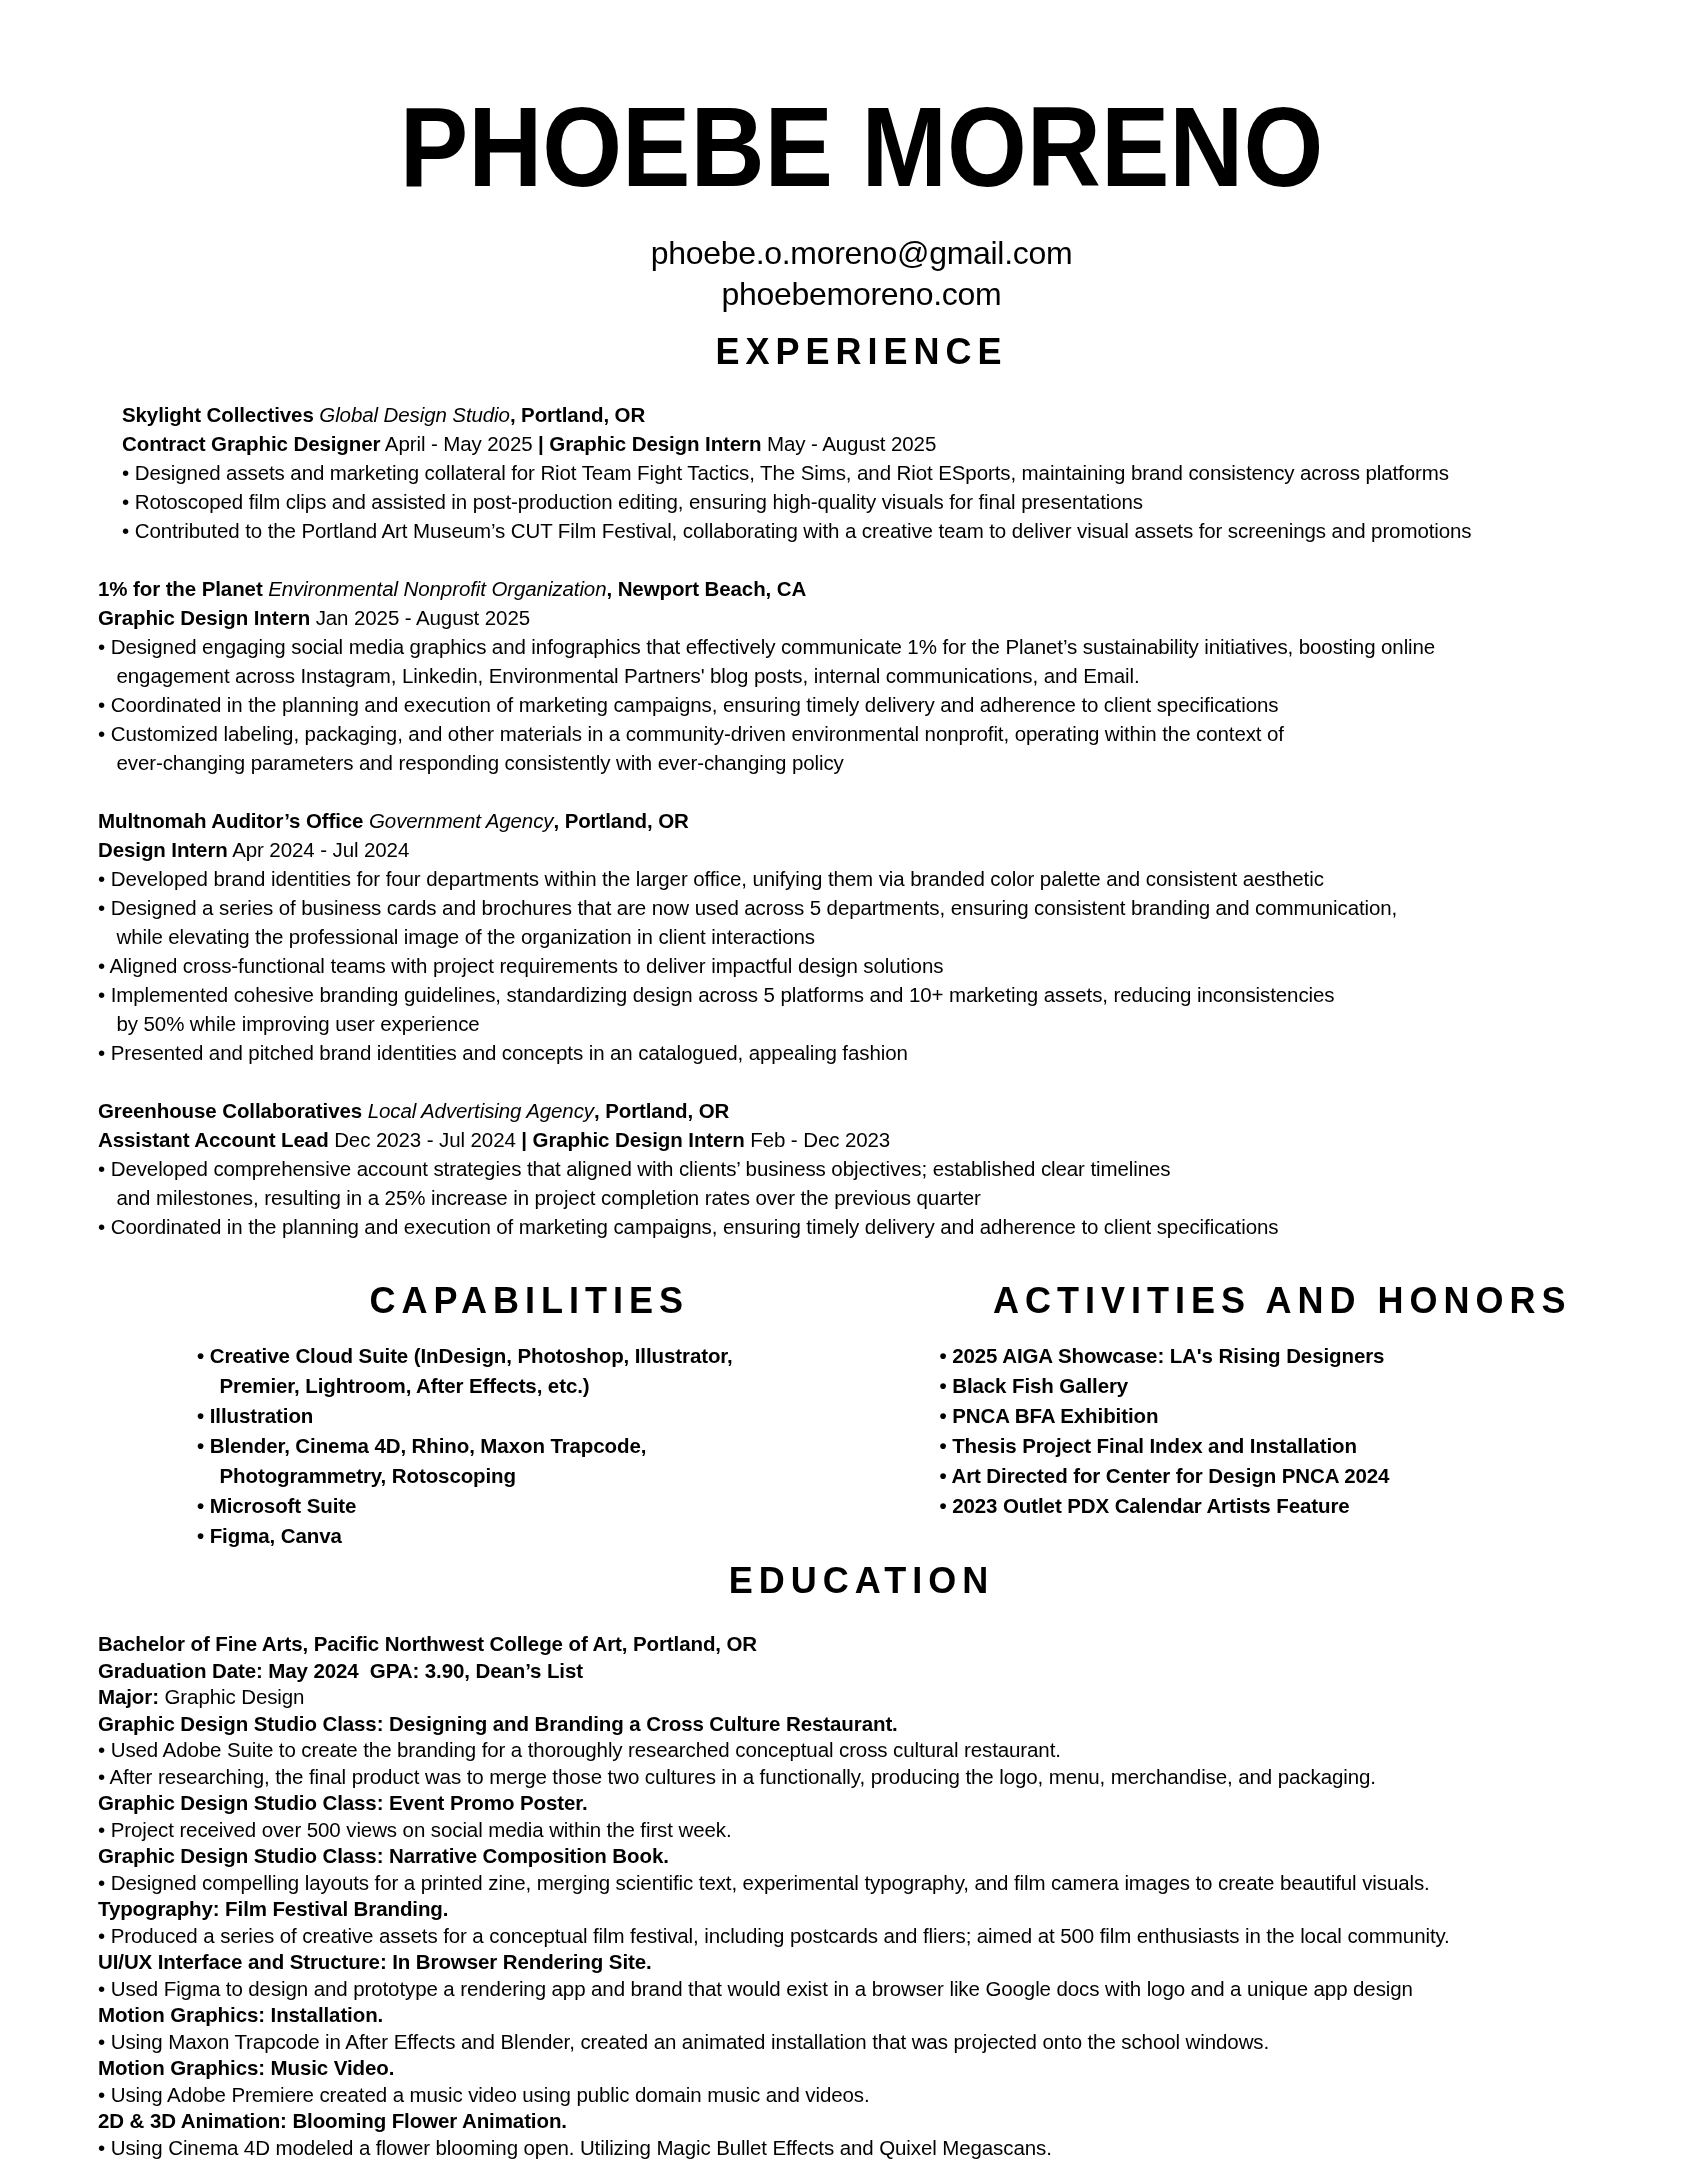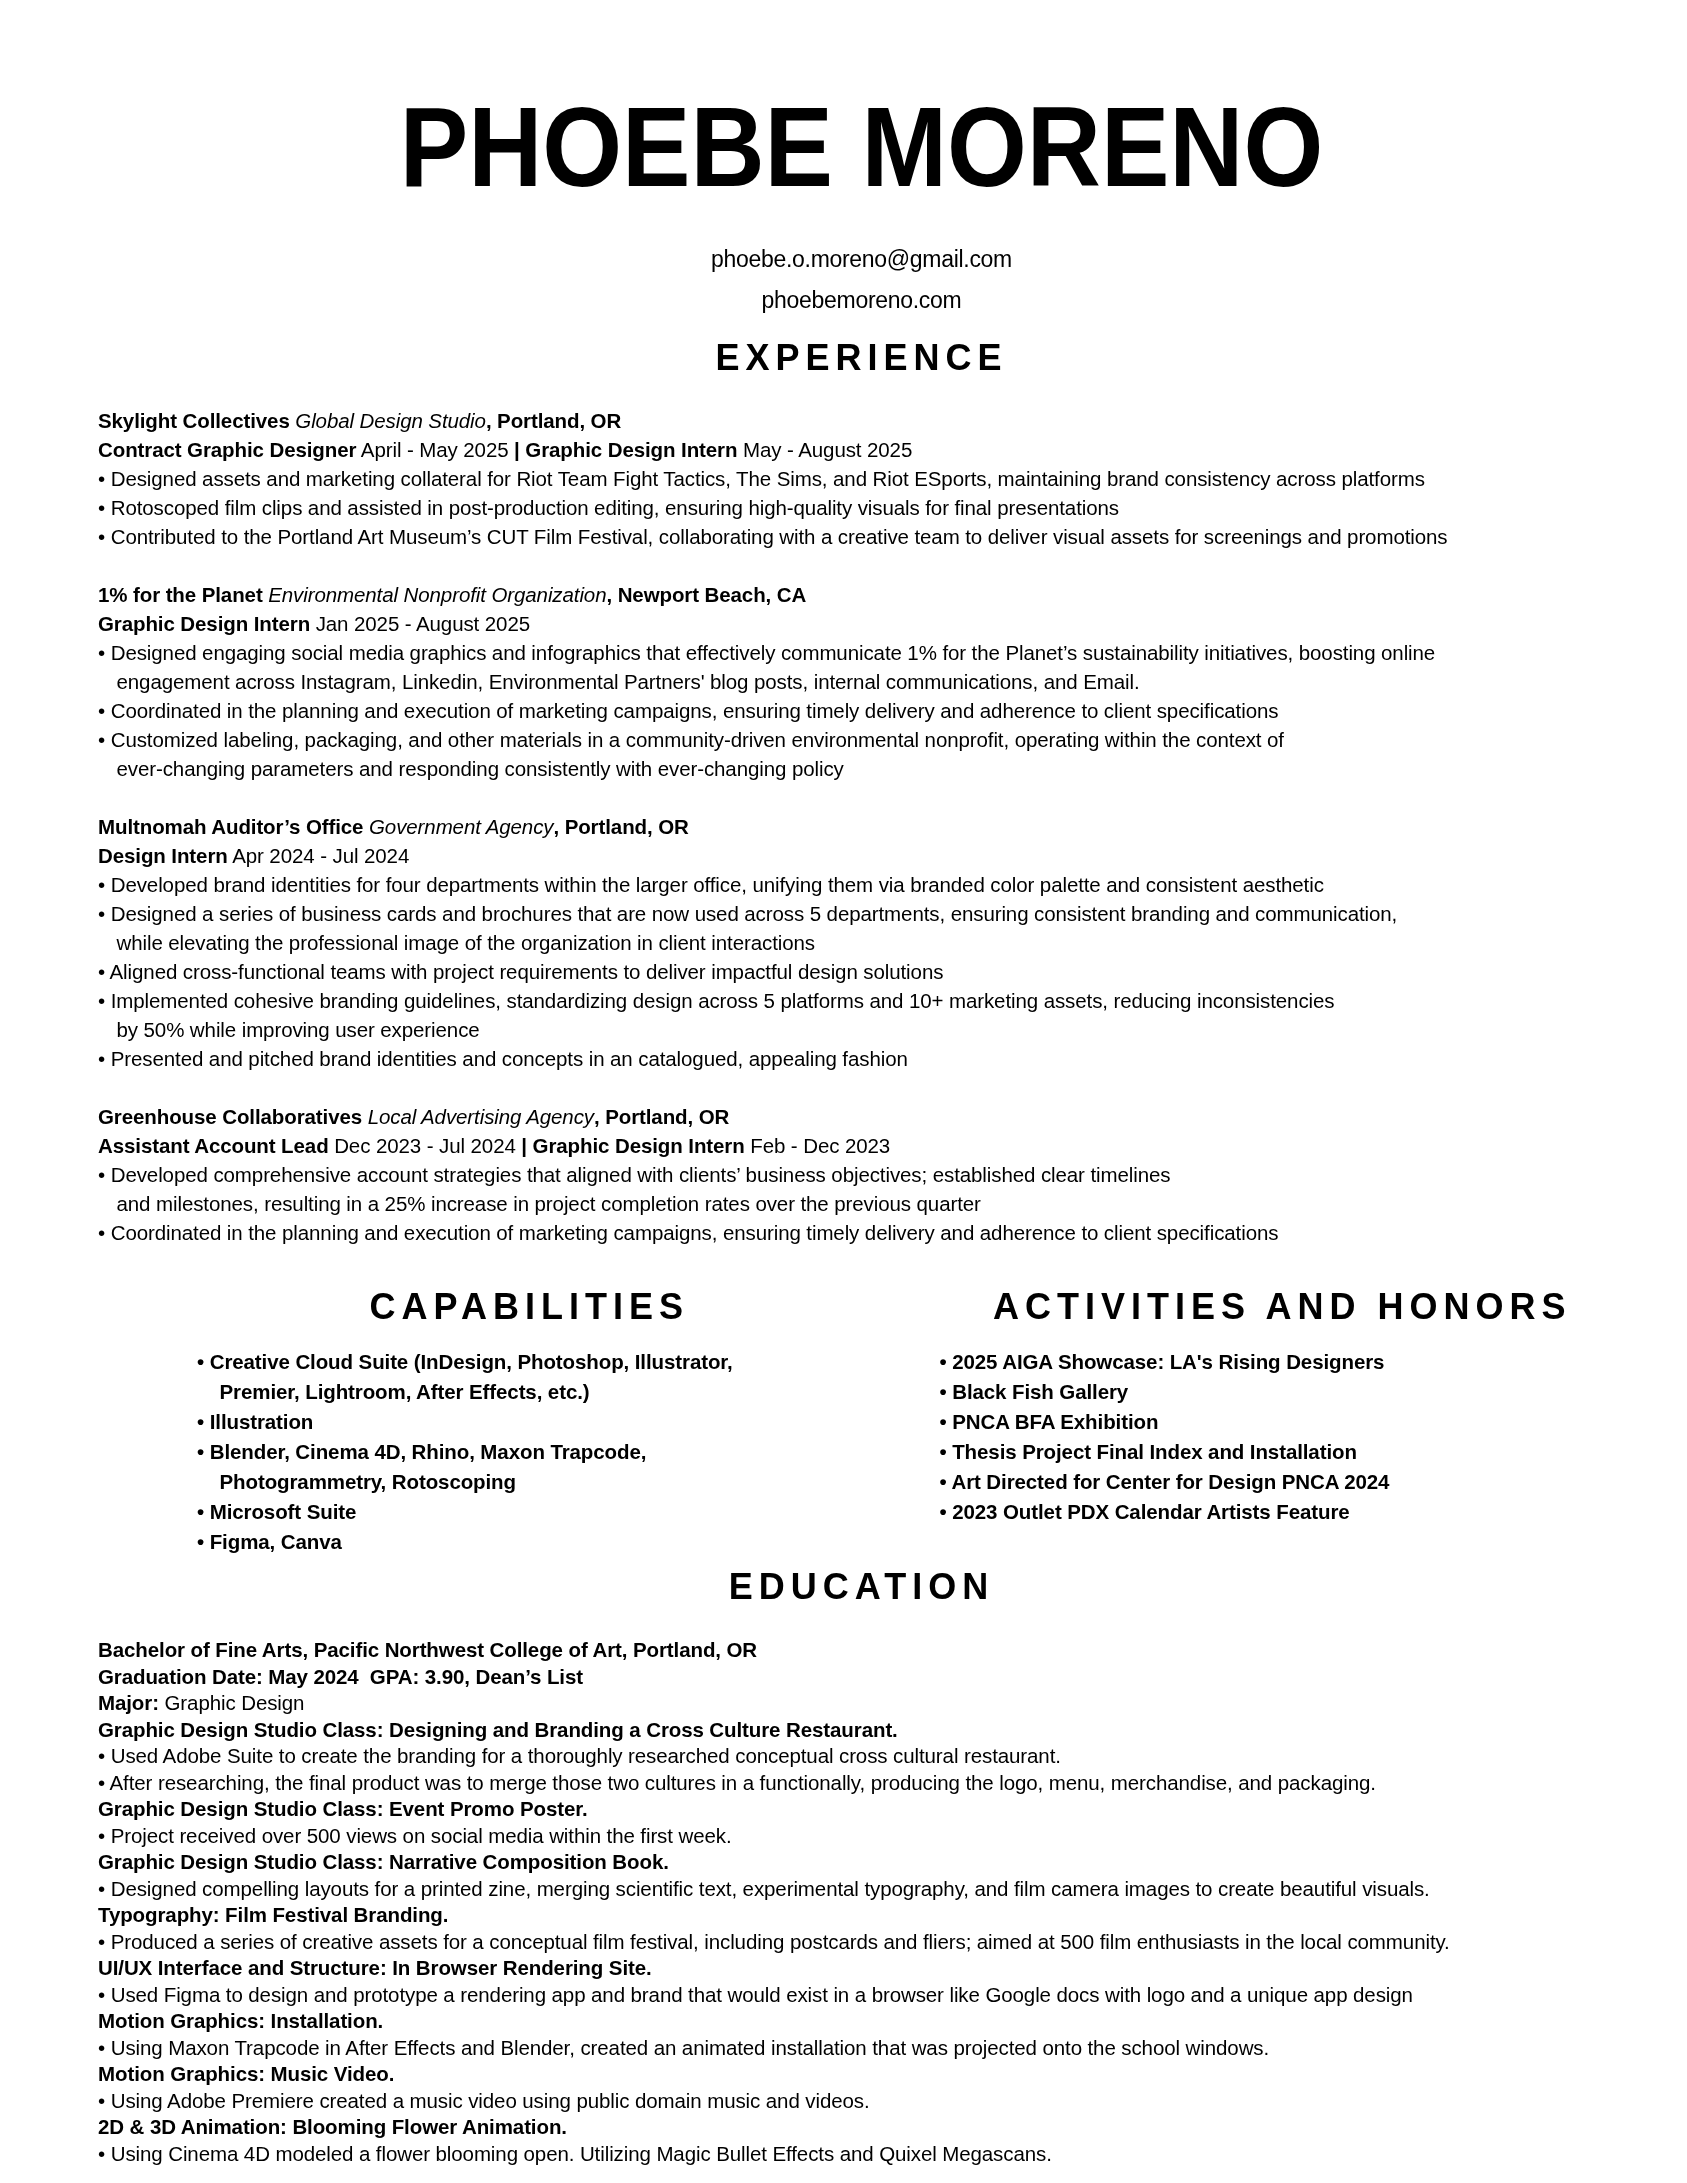--- a/index.html
+++ b/index.html
@@ -16,32 +16,32 @@
   .it { font-style: italic; font-weight: normal; }
   .nw { white-space: nowrap; }
 
   
   .name {
     text-align: center; font-weight: bold;
     font-size: 114px; line-height: 124px; letter-spacing: 0px;
     transform: scaleX(0.90); transform-origin: center;
     white-space: nowrap;
   }
-  .contact { text-align: center; font-size: 23px; line-height: 41px; letter-spacing: -0.3px; margin-top: 30px; }
+  .contact { text-align: center; font-size: 32px; line-height: 41px; letter-spacing: -0.3px; margin-top: 24px; }
 
   
   .sec-heading {
     text-align: center; font-weight: bold;
     font-size: 36px; line-height: 32px; letter-spacing: 6px;
     margin-top: 21px;
   }
 
   
   .job { margin-top: 29px; }
-  .job.first { margin-top: 32px; }
+  .job.first { margin-top: 32px; margin-left: 24px; }
   .job-head { white-space: nowrap; }
   .bullets li { padding-left: 18.5px; text-indent: -18.5px; white-space: nowrap; }
   .bullets .cont { text-indent: 0; white-space: nowrap; }
   .mk { display: inline; }
 
   
   .two-col { display: grid; grid-template-columns: 1fr 1fr; margin-top: 22.5px; }
   .col-cap { padding-left: 99px; }
   .col-act { padding-left: 78px; }
   .col-list { margin-top: 24px; font-weight: bold; line-height: 30px; }

